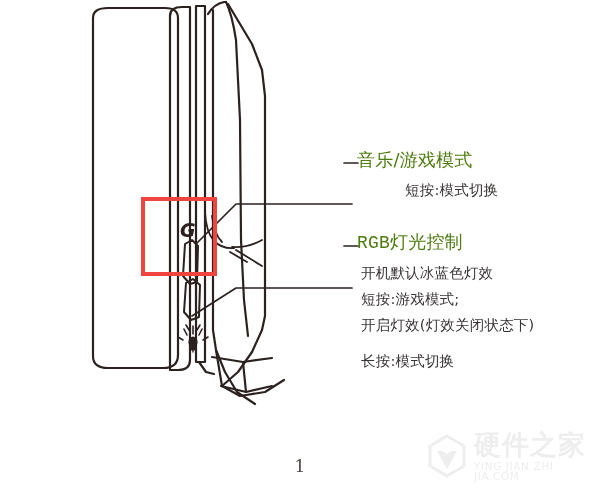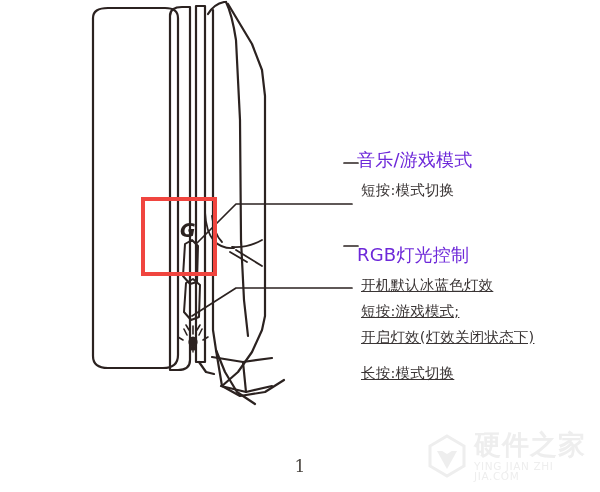--- a/index.html
+++ b/index.html
@@ -28,41 +28,41 @@
   }
 
   
   .callout {
     position: absolute;
     white-space: nowrap;
   }
   .callout-title {
     font-size: 18px;
     line-height: 22px;
-    color: #6d28d9;
+    color: #4d7c0f;
     letter-spacing: 0.2px;
   }
   .callout-line {
     font-size: 14.5px;
     line-height: 26px;
     color: #3a3535;
     letter-spacing: 0.2px;
   }
   .callout-line.indent {
     padding-left: 46px;
     text-align: center;
   }
 
   #callout-mode { left: 357px; top: 149px; }
   #callout-mode .callout-title { margin: 0 0 6px 0; }
-  #callout-mode .callout-line { padding-left: 4px; }
+  #callout-mode .callout-line { padding-left: 4px; margin-left: 44px; }
 
   #callout-rgb  { left: 357px; top: 232px; }
-  #callout-rgb .callout-title { margin: 12px 0 6px 0; }
-  #callout-rgb .callout-line { padding-left: 4px; text-decoration: underline; }
+  #callout-rgb .callout-title { margin: 0 0 6px 0; font-family: Liberation Mono, monospace; }
+  #callout-rgb .callout-line { padding-left: 4px; }
   #callout-rgb .spacer { height: 10px; }
 
   
   #page-number {
     position: absolute;
     left: 0;
     top: 456px;
     width: 600px;
     text-align: center;
     font-family: "DejaVu Serif", "Liberation Serif", serif;

